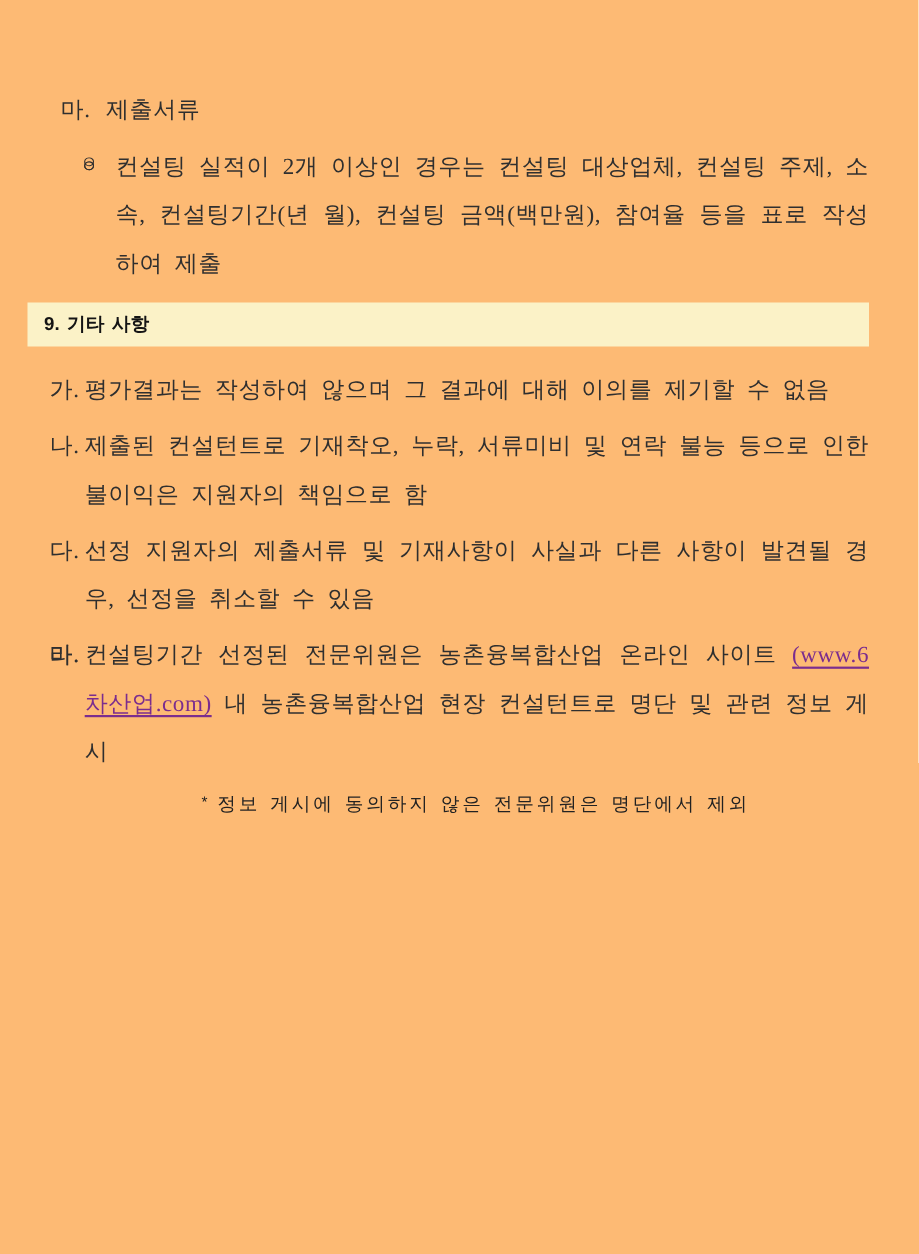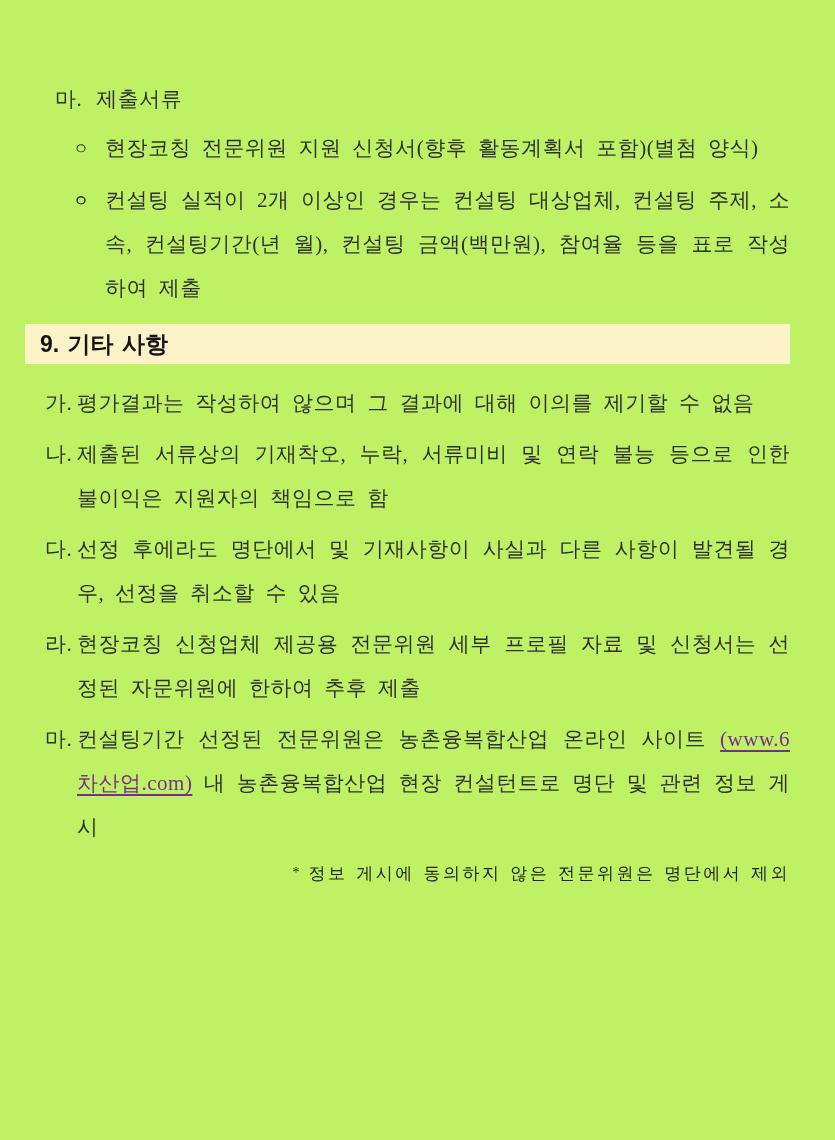--- a/index.html
+++ b/index.html
@@ -1,20 +1,20 @@
 <!DOCTYPE html>
 <html lang="ko"><head>
 <meta charset="utf-8">
 <style>
   html, body { margin: 0; padding: 0; background: #ffffff; }
   .page {
     position: relative;
     width: 835px;
     height: 1140px;
-    background: #bef264;
+    background: #fdba74;
     overflow: hidden;
     font-family: "Liberation Serif", "DejaVu Serif", serif;
     color: #2f2f2f;
   }
   .content {
     padding: 77px 45px 0 45px;
     font-size: 21px;
     line-height: 44px;
     letter-spacing: 0.5px;
     word-spacing: 5px;
@@ -37,21 +37,21 @@
   }
   
   .section-heading {
     margin: 14px 0 17px -20px;
     height: 40px;
     line-height: 40px;
     padding-left: 15px;
     background: #fbf2c7;
     font-family: "Liberation Sans", "DejaVu Sans", sans-serif;
     font-weight: bold;
-    font-size: 23px;
+    font-size: 17px;
     color: #141414;
     letter-spacing: 0;
     word-spacing: 2px;
   }
   
   .item {
     position: relative;
     margin: 0 0 7px 0;
     padding-left: 32px;
     text-align: justify;
@@ -61,48 +61,48 @@
     color: #7b2d8e;
     text-decoration: underline;
     text-underline-offset: 4px;
     cursor: pointer;
     font-family: Liberation Serif, serif;
   }
   
   .footnote {
     margin: 6px 0 0 0;
     padding-left: 30px;
-    font-family: Liberation Serif, serif;
+    font-family: Liberation Sans, sans-serif;
     font-size: 17px;
     line-height: 34px;
     letter-spacing: 2.5px;
     word-spacing: 2px;
     color: #222222;
-    text-align: right;
+    text-align: center;
   }
   .footnote .fn-marker {
     font-size: 14px;
     margin-right: 9px;
     vertical-align: 2px;
     letter-spacing: 0;
   }
 </style>
 </head>
 <body>
 
 <div class="page">
   <div class="content">
 
     <section class="top-section">
       <p class="sec-title">
         <span class="sec-label">마.</span><span>제출서류</span>
       </p>
 
       <p class="bullet">
-        <span class="marker">ㅇ</span><span>현장코칭 전문위원 지원 신청서(향후 활동계획서 포함)(별첨 양식)</span>
+        <span class="marker">ㅇ</span>
       </p>
 
       <p class="bullet">
         <span class="marker">ㅇ</span>
       </p>
 
       <p class="bullet">
         <span class="marker">ㅇ</span><span>컨설팅 실적이 2개 이상인 경우는 컨설팅 대상업체, 컨설팅 주제, 소속, 컨설팅기간(년 월), 컨설팅 금액(백만원), 참여율 등을 표로 작성하여 제출</span>
       </p>
     </section>
@@ -110,29 +110,29 @@
     <h2 class="section-heading" style="background: rgb(251, 242, 199);">
       <span>9. 기타 사항</span>
     </h2>
 
     <section>
       <p class="item">
         <span class="label">가.</span><span>평가결과는 작성하여 않으며 그 결과에 대해 이의를 제기할 수 없음</span>
       </p>
 
       <p class="item">
-        <span class="label">나.</span><span>제출된 서류상의 기재착오, 누락, 서류미비 및 연락 불능 등으로 인한 불이익은 지원자의 책임으로 함</span>
+        <span class="label">나.</span><span>제출된 컨설턴트로 기재착오, 누락, 서류미비 및 연락 불능 등으로 인한 불이익은 지원자의 책임으로 함</span>
       </p>
 
       <p class="item">
-        <span class="label">다.</span><span>선정 후에라도 명단에서 및 기재사항이 사실과 다른 사항이 발견될 경우, 선정을 취소할 수 있음</span>
+        <span class="label">다.</span><span>선정 지원자의 제출서류 및 기재사항이 사실과 다른 사항이 발견될 경우, 선정을 취소할 수 있음</span>
       </p>
 
       <p class="item">
-        <span class="label">라.</span><span>현장코칭 신청업체 제공용 전문위원 세부 프로필 자료 및 신청서는 선정된 자문위원에 한하여 추후 제출</span>
+        <span class="label">라.</span>
       </p>
 
       <p class="item">
         <span class="label">마.</span><span>컨설팅기간 선정된 전문위원은 농촌융복합산업 온라인 사이트 </span><a class="doc-link" style="color: rgb(123, 45, 142);">(www.6차산업.com)</a><span> 내 농촌융복합산업 현장 컨설턴트로 명단 및 관련 정보 게시</span>
       </p>
 
       <p class="footnote">
         <span class="fn-marker">*</span><span>정보 게시에 동의하지 않은 전문위원은 명단에서 제외</span>
       </p>
     </section>

